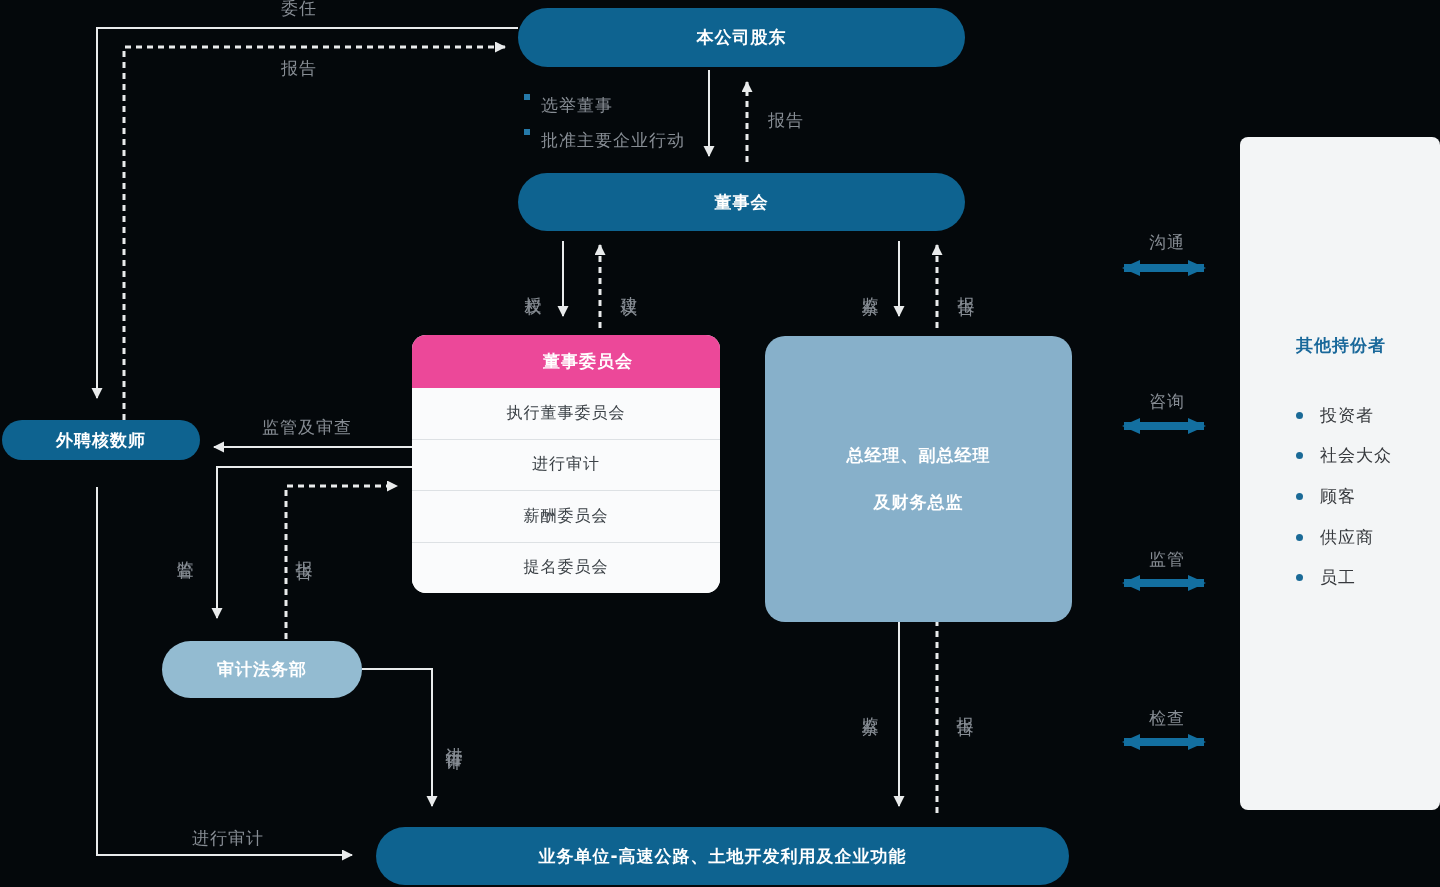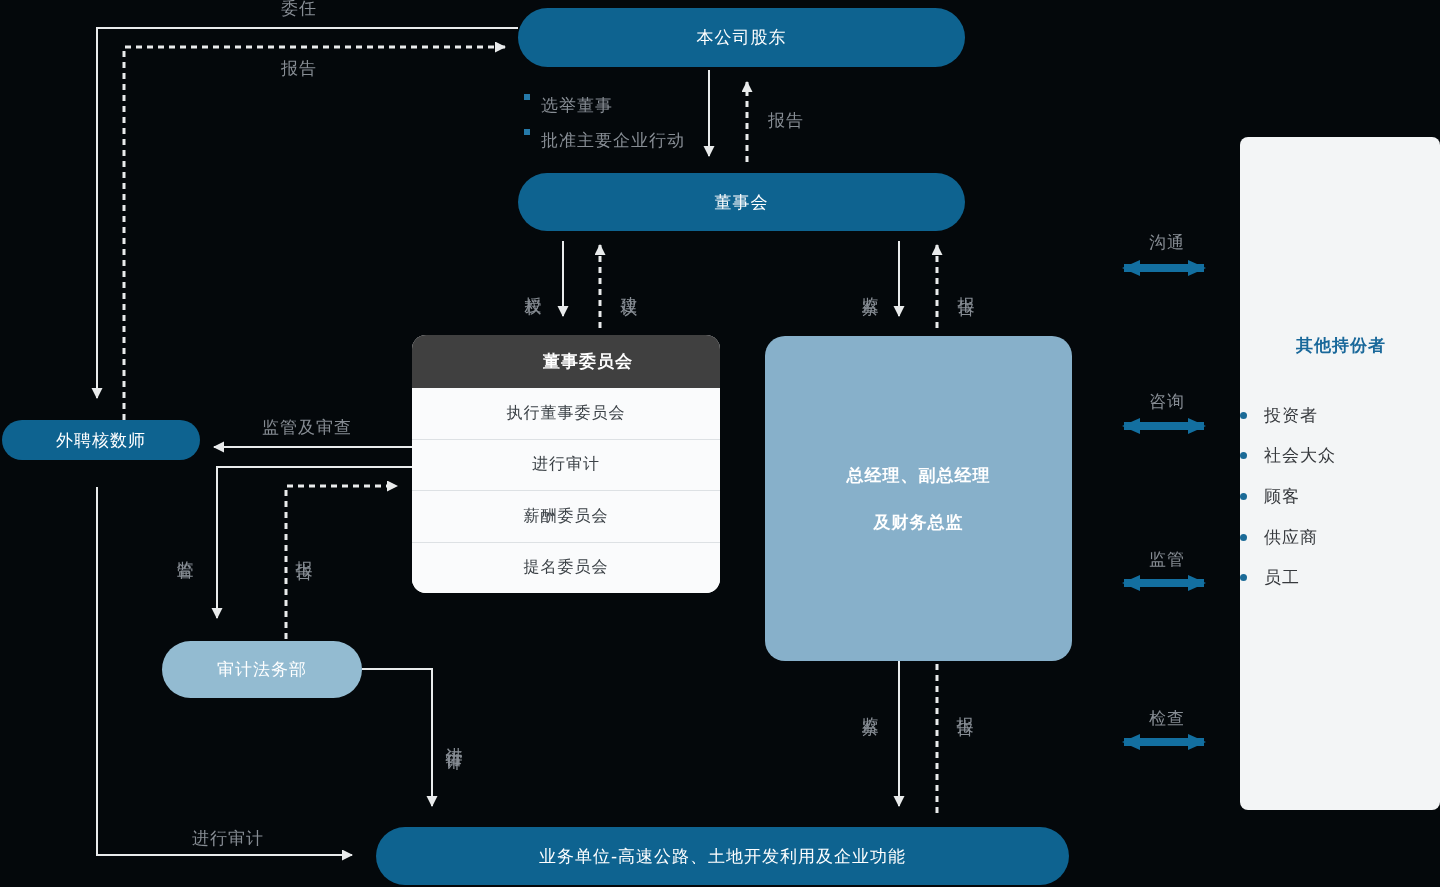--- a/index.html
+++ b/index.html
@@ -4,21 +4,21 @@
 <style>
   html,body{margin:0;padding:0;background:#04080b;}
   .canvas{
     position:relative;width:1440px;height:887px;overflow:hidden;
     background:#04080b;
     font-family:"DejaVu Sans","Liberation Sans",sans-serif;
   }
   svg.wires{position:absolute;left:0;top:0;z-index:1;}
   .node{
     position:absolute;z-index:2;display:flex;align-items:center;justify-content:center;
-    color:#ffffff;font-size:17px;font-weight:400;letter-spacing:1px;
+    color:#ffffff;font-size:17px;font-weight:700;letter-spacing:1px;
   }
   .dark{background:#0e6390;}
   .pill-light{background:#93bbd1;}
   .hlabel{
     position:absolute;z-index:2;color:#878d94;font-size:17px;letter-spacing:1px;
     white-space:nowrap;transform:translateX(-50%);
   }
   .vlabel{
     position:absolute;z-index:2;color:#878d94;font-size:17px;letter-spacing:2px;
     writing-mode:vertical-rl;text-orientation:upright;white-space:nowrap;
@@ -29,47 +29,47 @@
     color:#878d94;font-size:17px;letter-spacing:1px;white-space:nowrap;
   }
   .bullet-sq{width:6px;height:6px;background:#2579a9;flex:0 0 auto;}
   
   .committees{
     position:absolute;left:412px;top:335px;width:308px;height:258px;z-index:2;
     border-radius:14px;overflow:hidden;display:flex;flex-direction:column;
     background:#fafbfc;
   }
   .committees .hdr{
-    height:53px;background:#404040;color:#fff;display:flex;align-items:center;
+    height:53px;background:#ec4899;color:#fff;display:flex;align-items:center;
     justify-content:center;font-size:17px;font-weight:600;letter-spacing:1px;flex:0 0 auto;padding-left:44px;
   }
   .committees .row{
     flex:1;display:flex;align-items:center;justify-content:center;
     color:#3c4247;font-size:16px;letter-spacing:1px;background:#fafbfc;
   }
   .committees .row + .row{border-top:1px solid #dde1e4;}
   
   .mgmt{
-    position:absolute;left:765px;top:336px;width:307px;height:325px;z-index:2;
+    position:absolute;left:765px;top:336px;width:307px;height:286px;z-index:2;
     background:#87b0ca;border-radius:20px;display:flex;flex-direction:column;
     align-items:center;justify-content:center;gap:24px;
     color:#fff;font-size:17px;font-weight:600;letter-spacing:1px;
   }
   
   .stake{
     position:absolute;left:1240px;top:137px;width:200px;height:673px;z-index:2;
     background:#f3f5f6;border-radius:8px;
   }
   .stake .title{
     position:absolute;left:56px;top:197px;color:#19689a;font-size:17px;
     font-weight:600;letter-spacing:1px;white-space:nowrap;
   }
   .stake .list{position:absolute;left:0;top:258px;width:100%;}
   .stake .item{
-    height:40.6px;display:flex;align-items:center;gap:17px;
+    height:40.6px;display:flex;align-items:center;gap:17px;padding-left:56px;
     color:#36393d;font-size:17px;letter-spacing:1px;white-space:nowrap;
   }
   .stake .dot{width:7px;height:7px;border-radius:50%;background:#1a6a97;flex:0 0 auto;}
 </style>
 </head>
 <body>
 
 <div class="canvas">
 
   <svg class="wires" width="1440" height="887" viewBox="0 0 1440 887">
@@ -132,21 +132,21 @@
 
   <div class="mgmt">
     <span>总经理、副总经理</span>
     <span>及财务总监</span>
   </div>
 
   <div class="node dark" style="left:2px;top:420px;width:198px;height:40px;border-radius:27px;">
     <span>外聘核数师</span>
   </div>
 
-  <div class="node pill-light" style="left:162px;top:641px;width:200px;height:57px;border-radius:29px;font-weight:400;">
+  <div class="node pill-light" style="left:162px;top:641px;width:200px;height:57px;border-radius:29px;font-weight:700;">
     <span>审计法务部</span>
   </div>
 
   <div class="node dark" style="left:376px;top:827px;width:693px;height:58px;border-radius:29px;">
     <span>业务单位-高速公路、土地开发利用及企业功能</span>
   </div>
 
   <div class="stake">
     <div class="title">其他持份者</div>
     <div class="list">

